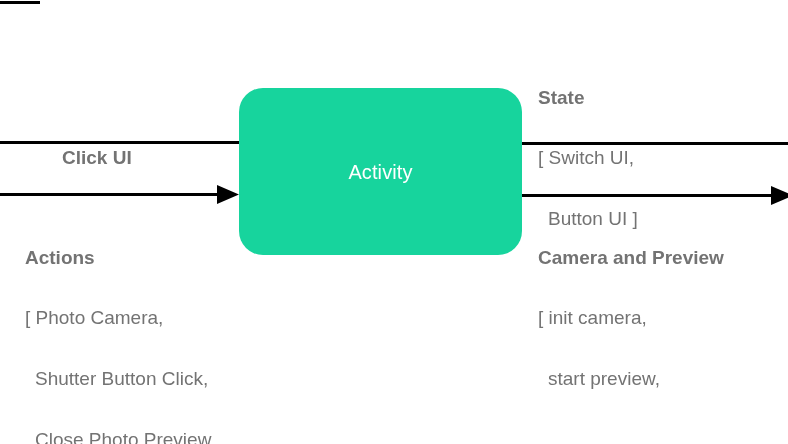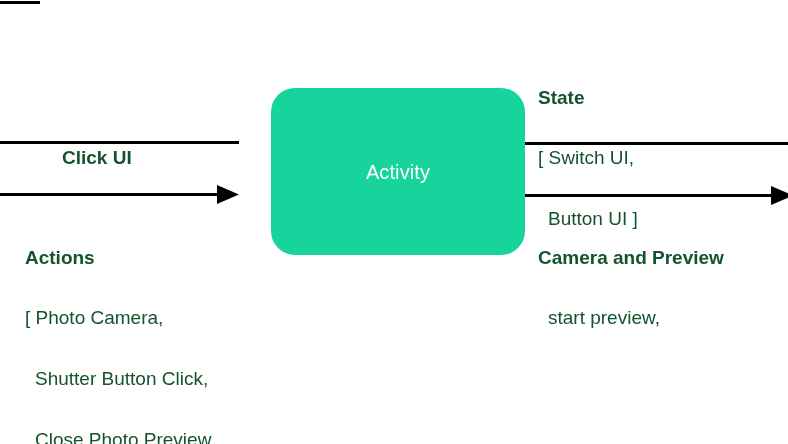--- a/index.html
+++ b/index.html
@@ -23,39 +23,38 @@
     left: 0;
     top: 0;
     width: 788px;
     height: 444px;
     pointer-events: none;
   }
   .node-activity {
     position: absolute;
     left: 239px;
     top: 88px;
-    width: 254px;
+    width: 283px;
     height: 167px;
     background: #17D49D;
     border-radius: 24px;
     display: flex;
     align-items: center;
     justify-content: center;
-    margin-left: 32px;
   }
   .node-activity-label {
     color: #ffffff;
     font-size: 20px;
     font-weight: 400;
     letter-spacing: 0.1px;
     line-height: 1;
   }
   .edge-label {
     position: absolute;
-    color: #14532d;
+    color: #737373;
     white-space: pre;
   }
   .edge-label .title {
     font-size: 19px;
     font-weight: bold;
     line-height: 23px;
     display: block;
   }
   .edge-label .item {
     font-size: 19px;
@@ -129,20 +128,21 @@
   </div>
 
   <div class="edge-label lbl-state">
     <span class="title">State</span>
     <span class="item">[ Switch UI,</span>
     <span class="item indent-1">Button UI ]</span>
   </div>
 
   <div class="edge-label lbl-camera-ops">
     <span class="title">Camera and Preview</span>
+    <span class="item">[ init camera,</span>
     <span class="item indent-1">start preview,</span>
     
     
     
     
   </div>
 
 </div>
 
 </body></html>

